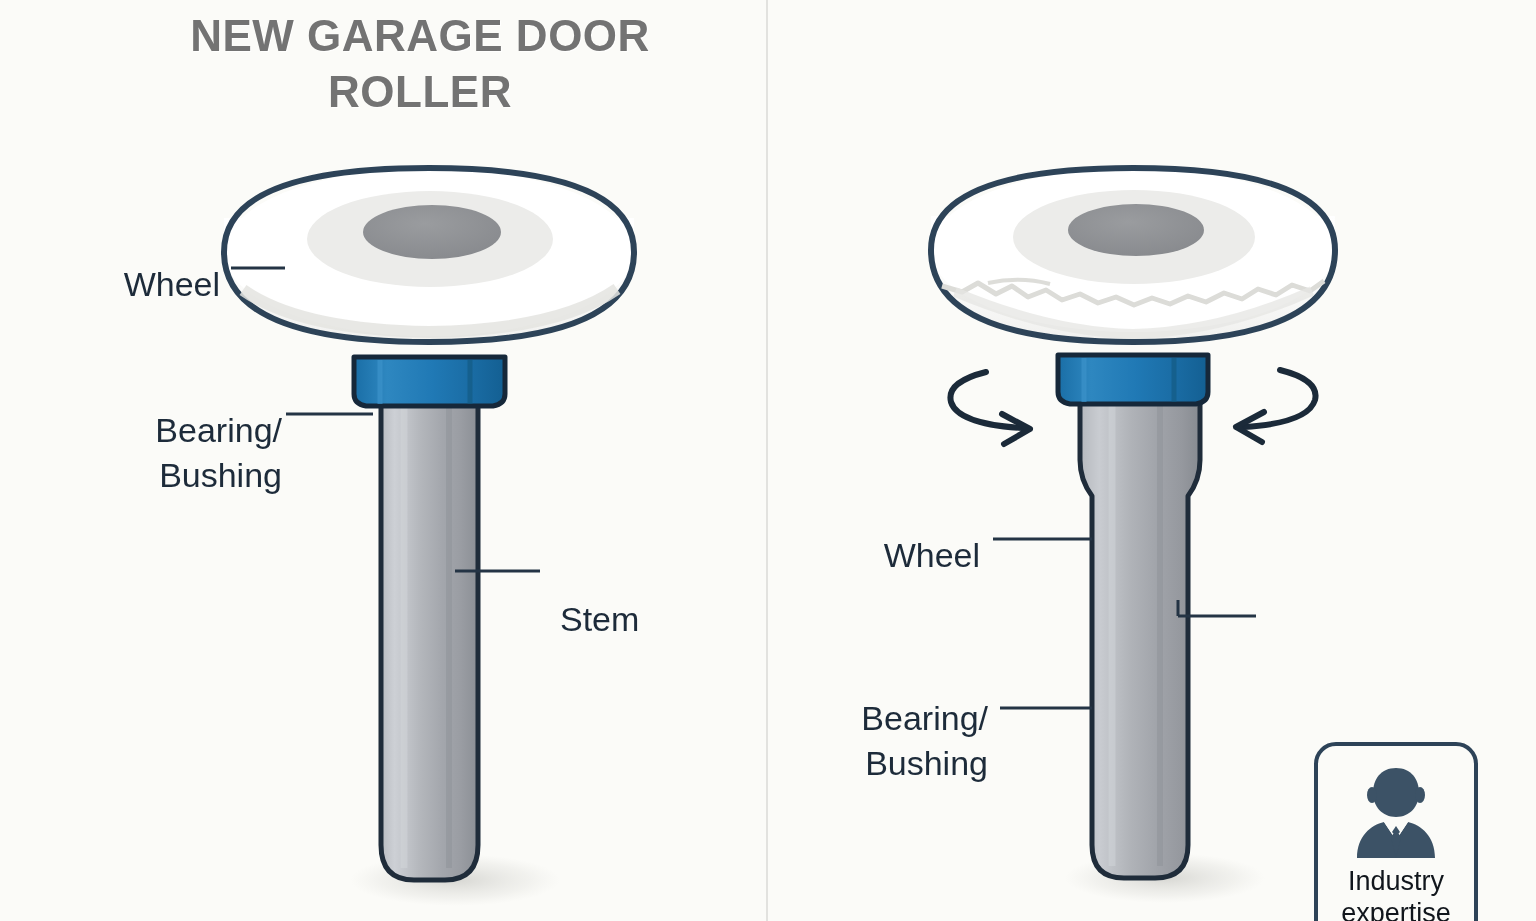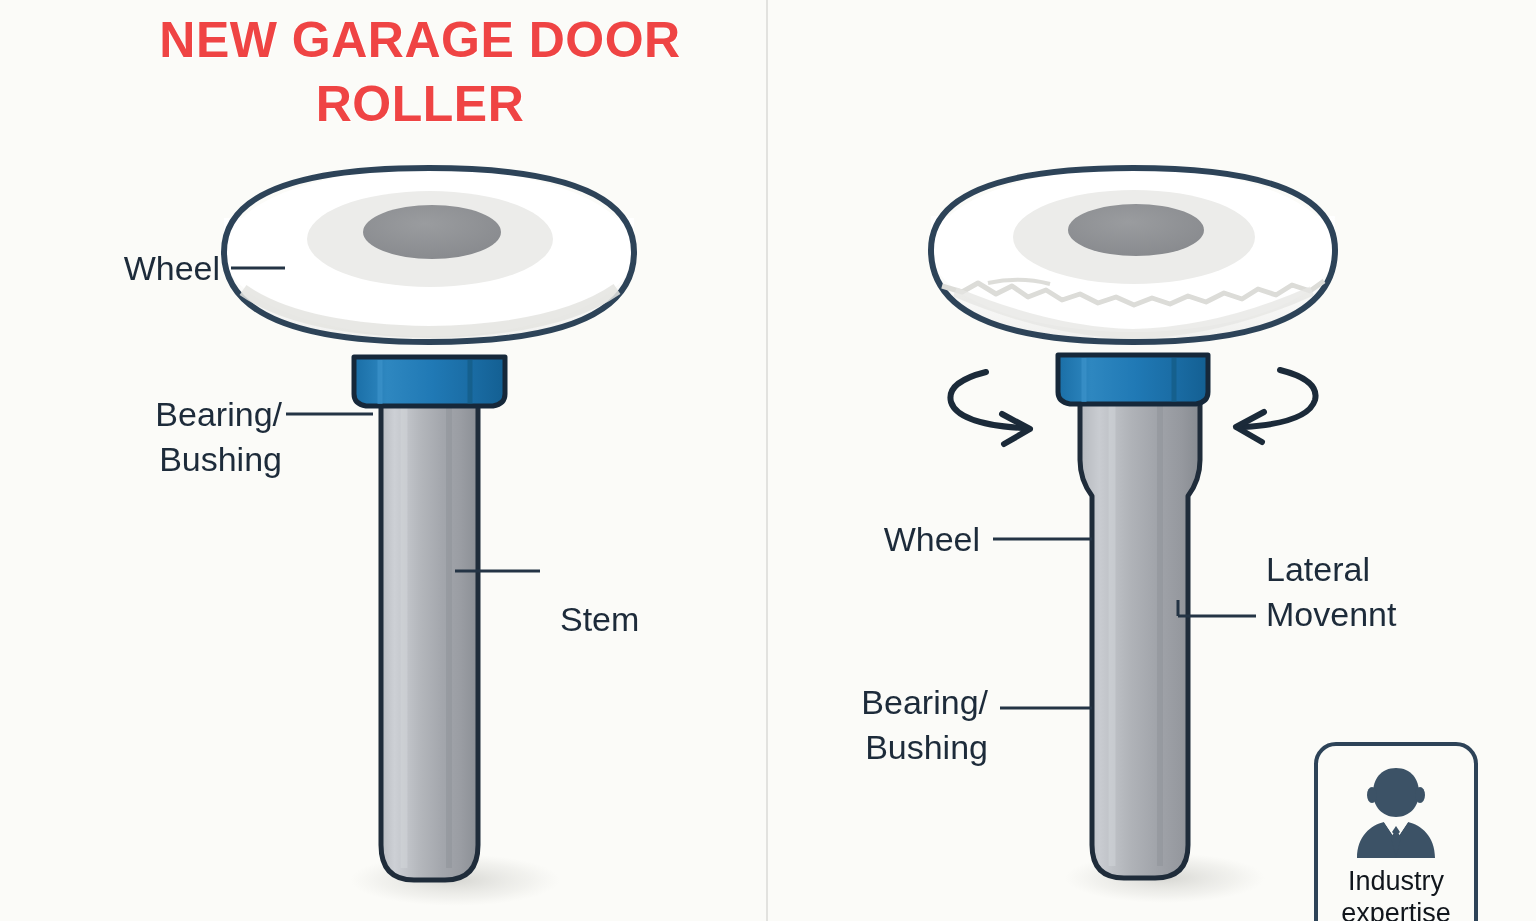--- a/index.html
+++ b/index.html
@@ -22,37 +22,37 @@
     top: 0;
     left: 766px;
     width: 2px;
     height: 921px;
     background: #e2e2df;
   }
   .panel-title {
     position: absolute;
     text-align: center;
     font-weight: bold;
-    font-size: 50px;
+    font-size: 44px;
     line-height: 1.28;
     letter-spacing: 0.5px;
-    color: #ef4444;
+    color: #737373;
     text-shadow: 1px 1px 0 rgba(255,255,255,0.85);
   }
   #title-left  { left: 130px;  top: 8px;  width: 580px; }
   #title-right { left: 840px;  top: 8px;  width: 610px; }
 
   .label {
     position: absolute;
     font-size: 34px;
     line-height: 1.32;
     color: #1d2b3a;
     white-space: pre-line;
   }
-  .label.right-align { text-align: right; }
+  .label.right-align { text-align: right; margin-top: 16px; }
 
   svg.art { position: absolute; left: 0; top: 0; }
 
   
   .badge {
     position: absolute;
     left: 1314px;
     top: 742px;
     width: 164px;
     height: 200px;
@@ -198,22 +198,20 @@
   <div class="label right-align" style="left:10px; top:392px; width:272px;">Bearing/
 Bushing</div>
 
   <div class="label" style="left:560px; top:549px; width:220px;margin-top:48px;">Stem</div>
 
   <div class="label right-align" style="left:770px; top:517px; width:210px;">Wheel</div>
 
   <div class="label right-align" style="left:730px; top:680px; width:258px;">Bearing/
 Bushing</div>
 
-  <div class="label" style="left:1266px; top:547px; width:250px;">Lateral
-Movennt</div>
 
   <div class="badge">
     <div class="badge-icon">
       <svg width="110" height="96" viewBox="0 0 110 96">
 
         <path d="M55,6 C40,6 32,17 32,31 C32,44 41,55 55,55 C69,55 78,44 78,31 C78,17 70,6 55,6 Z" fill="#3c5266"></path>
 
         <ellipse cx="31" cy="33" rx="5" ry="8" fill="#3c5266"></ellipse>
         <ellipse cx="79" cy="33" rx="5" ry="8" fill="#3c5266"></ellipse>
 

